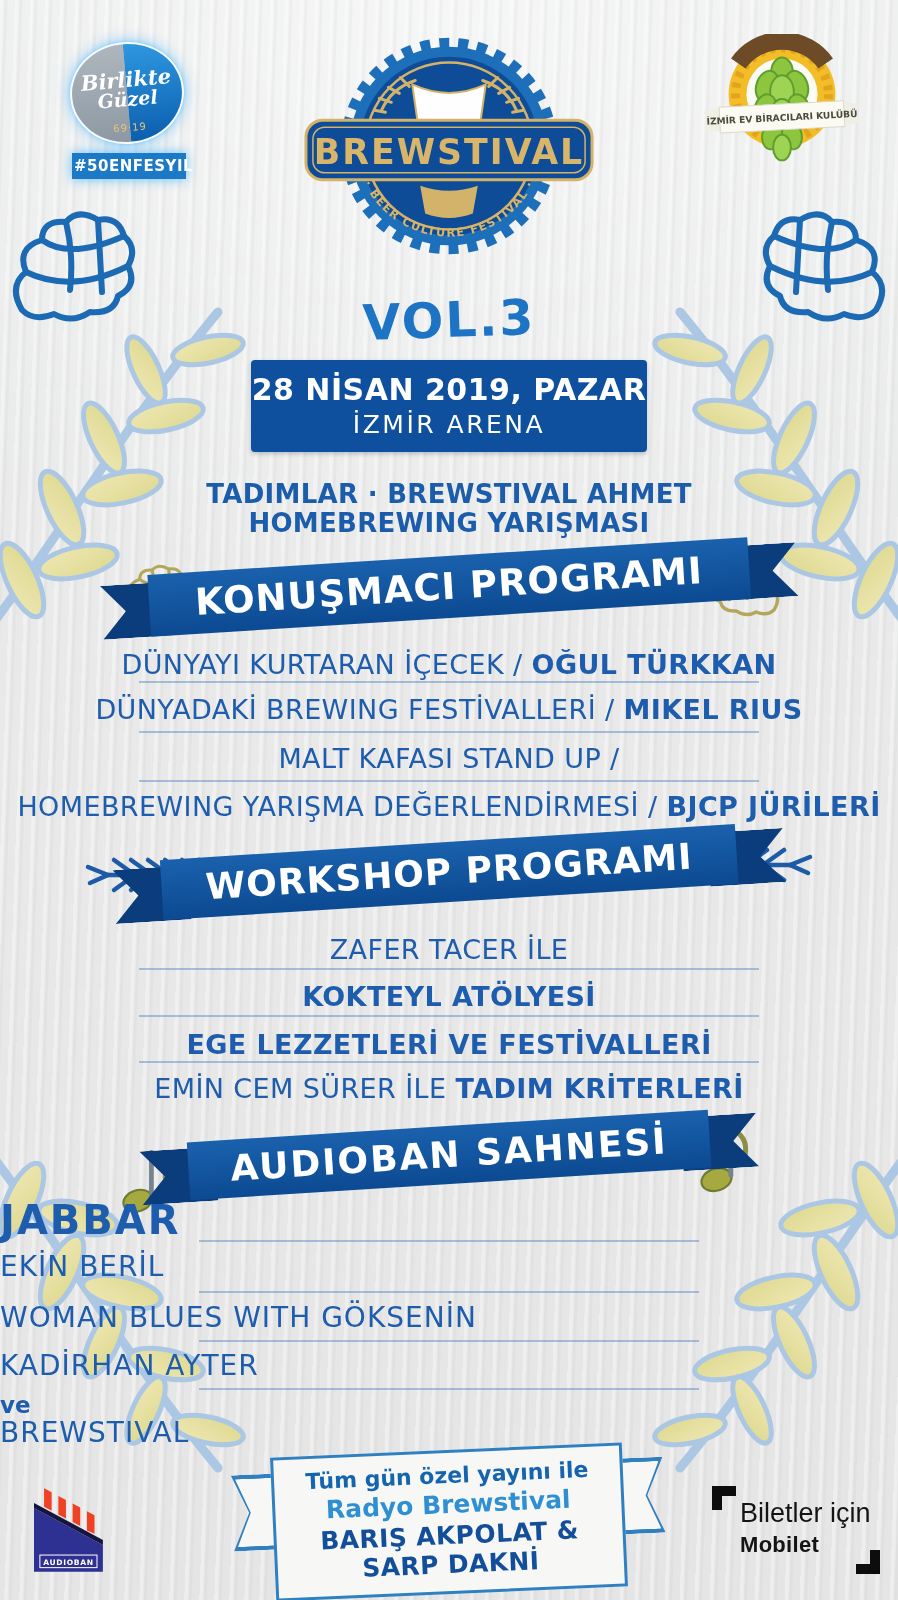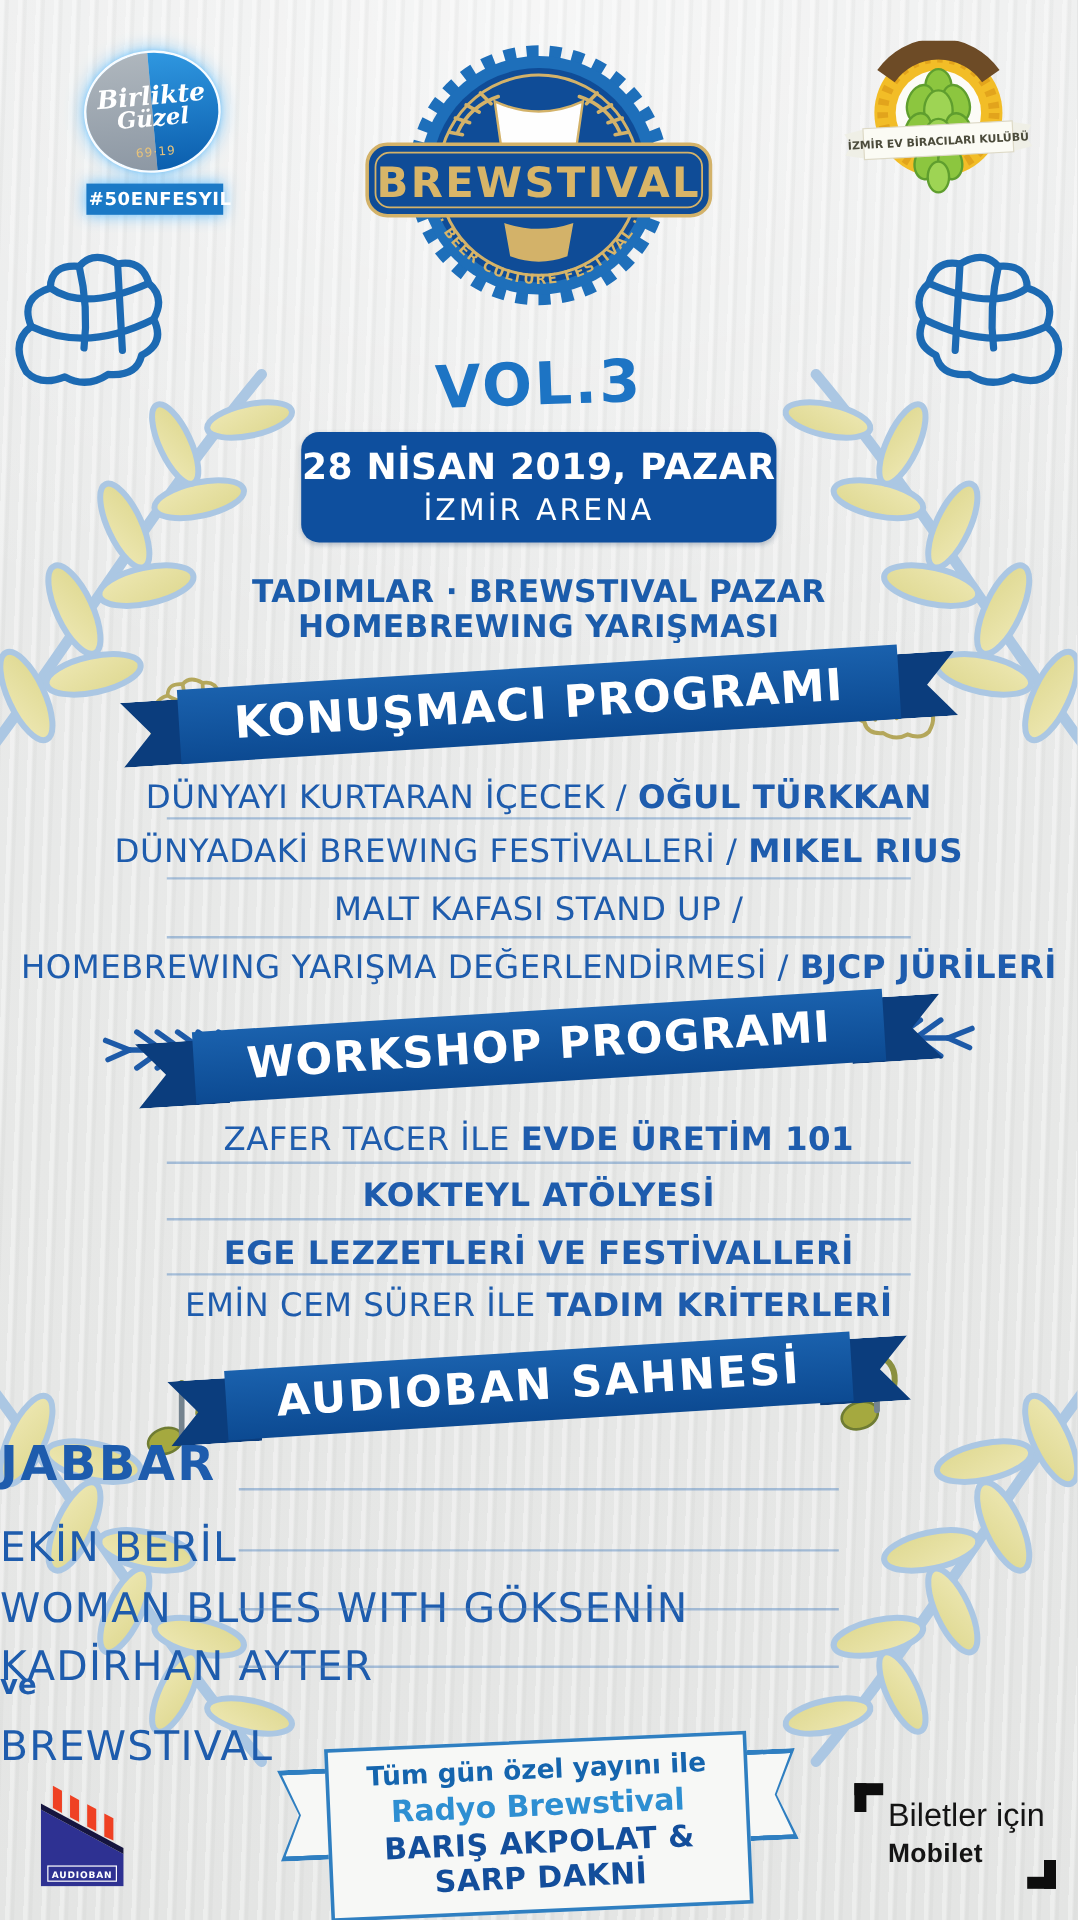--- a/index.html
+++ b/index.html
@@ -27,21 +27,21 @@
   .oval .yrs{position:absolute;bottom:9px;width:100%;text-align:center;color:#e8c37a;font-size:10px;letter-spacing:1px;font-style:normal;font-family:"DejaVu Sans",sans-serif;}
   .hash{margin-top:11px;background:#1b79c6;color:#fff;font-weight:800;font-size:15px;text-align:center;
         padding:4px 2px;letter-spacing:.5px;box-shadow:0 0 12px rgba(70,180,255,.85);}
   .badge{position:absolute;left:300px;top:28px;width:298px;height:244px;}
   .klogo{position:absolute;left:698px;top:34px;width:168px;height:142px;}
 
   
   .vol{position:absolute;top:292px;left:0;width:100%;text-align:center;font-size:49px;font-weight:900;
        color:#1d74c4;letter-spacing:2px;transform:rotate(-2deg);}
   .datebox{position:absolute;left:50%;transform:translateX(-50%);top:360px;width:396px;background:#0e4f9e;
-       border-radius:15px;color:#fff;text-align:center;padding:12px 0 13px;box-shadow:0 2px 4px rgba(20,50,90,.25);}
+       border-radius:4px;color:#fff;text-align:center;padding:12px 0 13px;box-shadow:0 2px 4px rgba(20,50,90,.25);}
   .d1{font-size:30px;font-weight:800;letter-spacing:.5px}
   .d2{font-size:25px;font-weight:500;letter-spacing:2.5px;margin-top:3px}
   .tag{position:absolute;top:480px;left:0;width:100%;text-align:center;color:#1b5cab;font-weight:800;
        font-size:26px;line-height:29px;letter-spacing:.3px}
 
   
   .ribbon{position:absolute;left:50%;transform:translateX(-50%) rotate(-3.6deg);white-space:nowrap;}
   .ribbon .band{position:relative;z-index:2;background:linear-gradient(180deg,#1a61ad,#0c4a92);
        color:#fff;font-weight:800;text-align:center;}
   .ribbon .tail{position:absolute;z-index:1;background:#0b3d7d;width:76px;height:54px;top:50%;margin-top:-23px;}
@@ -52,21 +52,21 @@
   .r3{top:1126px}.r3 .band{font-size:36px;line-height:58px;padding:0 42px;letter-spacing:2px}
 
   
   .pl{position:absolute;left:0;width:100%;display:flex;justify-content:center;gap:9px;align-items:baseline;
       color:#1e5cad;font-size:27px;font-weight:500;letter-spacing:.4px;line-height:34px;}
   .pl .b{font-weight:800;}
   .sep{position:absolute;left:50%;transform:translateX(-50%);width:620px;border-top:2px solid rgba(77,130,190,.45);}
   .sepn{width:500px;}
   .line{position:absolute;left:0;width:100%;text-align:left;color:#1e5cad;}
   .jabbar{font-size:40px;font-weight:800;letter-spacing:2px;}
-  .act{font-size:34px;font-weight:500;letter-spacing:1px;margin-top:20px;}
+  .act{font-size:28px;font-weight:500;letter-spacing:1px;}
   .ve{font-size:23px;font-weight:800;}
 
   
   .radio{position:absolute;left:50%;top:1450px;transform:translateX(-50%) rotate(-2.5deg);width:352px;}
   .radio .box{position:relative;z-index:2;background:#f7f8f6;border:3px solid #2f7fc1;padding:10px 4px 12px;text-align:center;}
   .rtail{position:absolute;top:16px;width:56px;height:76px;z-index:1;}
   .rtail .o{position:absolute;inset:0;background:#2f7fc1;}
   .rtail .i{position:absolute;inset:4px;background:#f7f8f6;}
   .rtail.l{left:-40px}.rtail.l .o,.rtail.l .i{clip-path:polygon(0 0,100% 0,100% 100%,0 100%,30% 50%);}
   .rtail.r{right:-40px}.rtail.r .o,.rtail.r .i{clip-path:polygon(0 0,100% 0,70% 50%,100% 100%,0 100%);}
@@ -221,21 +221,21 @@
       <text x="85" y="87" text-anchor="middle" font-family="DejaVu Sans,sans-serif" font-size="9.2" font-weight="bold" fill="#4b4b3b">İZMİR EV BİRACILARI KULÜBÜ</text>
     </g>
   </svg>
 
   <div class="vol">VOL.3</div>
   <div class="datebox">
     <div class="d1">28 NİSAN 2019, PAZAR</div>
     <div class="d2">İZMİR ARENA</div>
   </div>
   <div class="tag">
-    <div>TADIMLAR · BREWSTIVAL PAZAR</div>
+    <div>TADIMLAR · BREWSTIVAL AHMET</div>
     <div>HOMEBREWING YARIŞMASI</div>
   </div>
 
   <div class="ribbon r1">
     <i class="tail l"></i>
     <i class="tail r"></i>
     <div class="band">KONUŞMACI PROGRAMI</div>
   </div>
   <div class="pl" style="top:648px">
     <span class="reg">DÜNYAYI KURTARAN İÇECEK /</span>
@@ -256,21 +256,20 @@
       <span class="b">BJCP JÜRİLERİ</span>
   </div>
 
   <div class="ribbon r2">
     <i class="tail l"></i>
     <i class="tail r"></i>
     <div class="band">WORKSHOP PROGRAMI</div>
   </div>
   <div class="pl" style="top:933px">
     <span class="reg">ZAFER TACER İLE</span>
-      <span class="b">EVDE ÜRETİM 101</span>
   </div>
   <div class="sep" style="top:968px"></div>
   <div class="pl" style="top:980px">
       <span class="b">KOKTEYL ATÖLYESİ</span>
   </div>
   <div class="sep" style="top:1015px"></div>
   <div class="pl" style="top:1028px">
       <span class="b">EGE LEZZETLERİ VE FESTİVALLERİ</span>
   </div>
   <div class="sep" style="top:1061px"></div>

